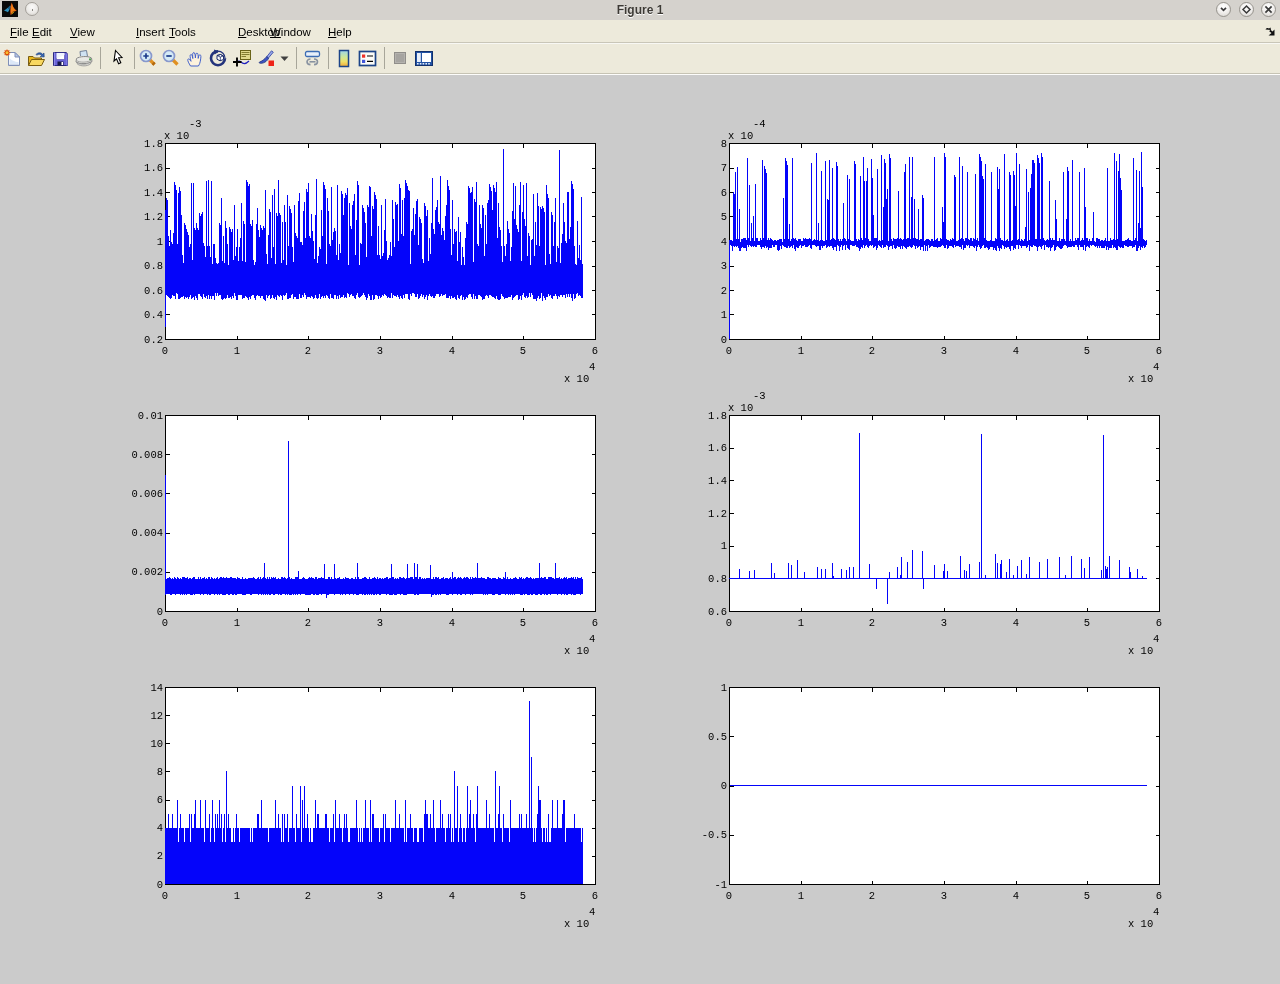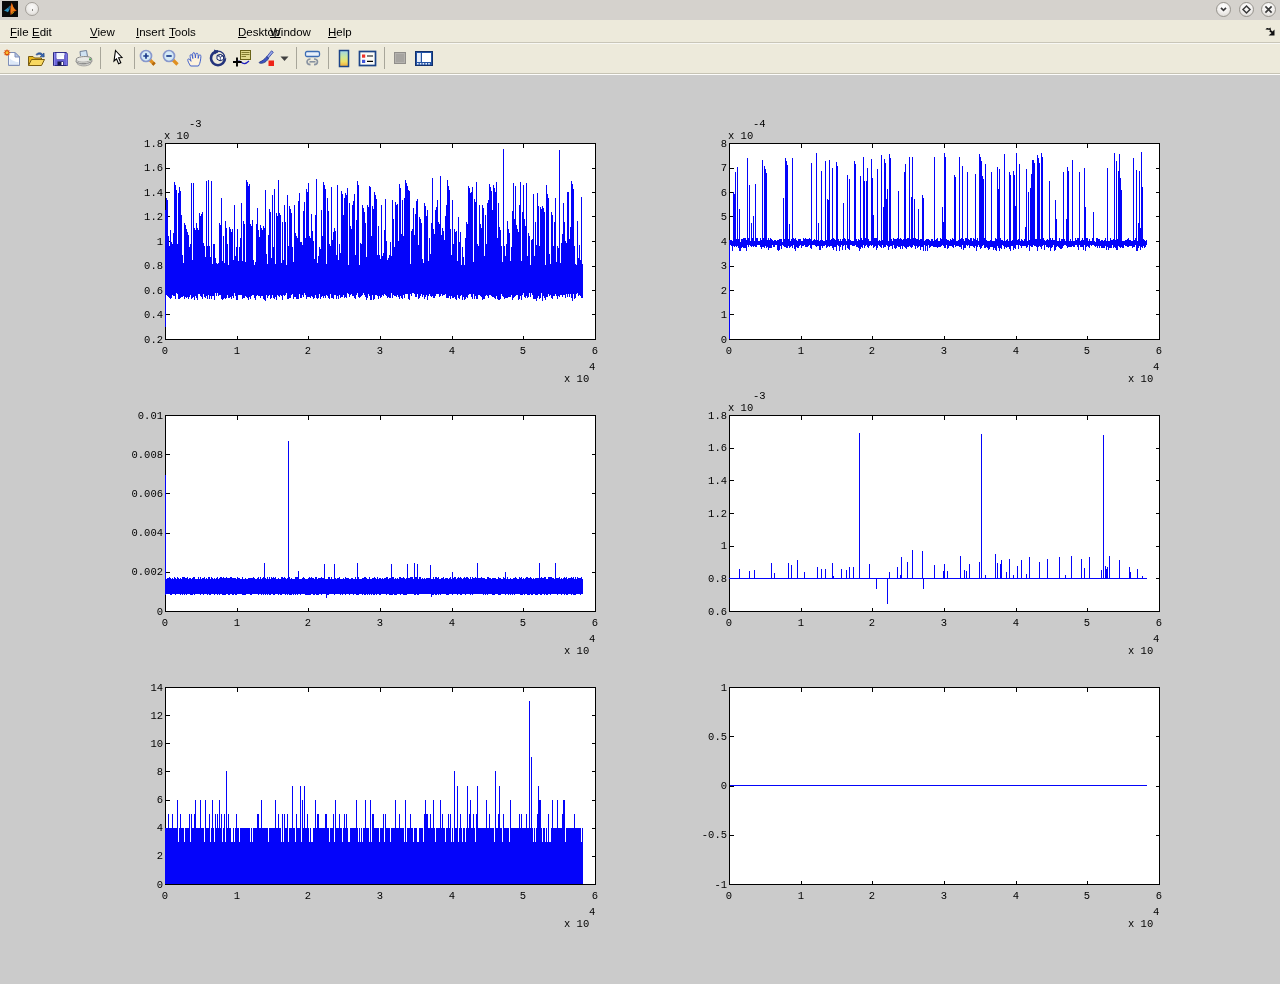--- a/index.html
+++ b/index.html
@@ -40,40 +40,41 @@
 <div id="titlebar">
   <svg id="mlogo" viewBox="0 0 16 16">
     <rect x="0" y="0" width="16" height="16" fill="#0a0a0a"></rect>
     <path d="M2 9.8 L5.8 6.8 L7.6 8.2 L6 11.3 L4 10.2 Z" fill="#2e8fbe"></path>
     <path d="M5.8 6.8 L7.6 8.2 L9.2 5.8 L8 4.6 Z" fill="#1c5f8a"></path>
     <path d="M9.8 1.5 C10.6 4.5 11.6 7.5 14.8 9.8 L11 10.8 L8.6 14.2 C8 9.5 8.2 5 9.8 1.5 Z" fill="#d95410"></path>
     <path d="M9.9 2.5 C10.6 5 11.5 7.6 13.8 9.4 L10.8 10.2 L9 12.8 C8.7 9.2 8.9 5.6 9.9 2.5 Z" fill="#f08018"></path>
     <path d="M9.2 13.8 L10.9 10.9 L12.6 10.5 C11.4 12 10.2 13.2 9.2 13.8 Z" fill="#f6bc12"></path>
   </svg>
   <div id="circbtn"></div>
+  <div id="wtitle">Figure 1</div>
   <div class="wbtn" style="left:1216px;">
     <svg width="11" height="11" viewBox="0 0 11 11">
         <path d="M3 3.8 L5.5 6.3 L8 3.8" stroke="#3a3a3a" stroke-width="1.7" fill="none"></path>
       </svg>
   </div>
   <div class="wbtn" style="left:1239px;">
     <svg width="11" height="11" viewBox="0 0 11 11">
         <path d="M5.5 2 L9 5.5 L5.5 9 L2 5.5 Z" stroke="#3a3a3a" stroke-width="1.5" fill="none"></path>
       </svg>
   </div>
   <div class="wbtn" style="left:1261px;">
     <svg width="11" height="11" viewBox="0 0 11 11">
         <path d="M2.4 2.4 L8.6 8.6 M8.6 2.4 L2.4 8.6" stroke="#3a3a3a" stroke-width="1.7" fill="none"></path>
       </svg>
   </div>
 </div>
 <div id="menubar">
   <span style="left:10px"><u>F</u>ile</span>
   <span style="left:32px"><u>E</u>dit</span>
-  <span style="left:90px"><u>V</u>iew</span>
+  <span style="left:70px"><u>V</u>iew</span>
   <span style="left:136px"><u>I</u>nsert</span>
   <span style="left:169px"><u>T</u>ools</span>
   <span style="left:238px"><u>D</u>esktop</span>
   <span style="left:270px"><u>W</u>indow</span>
   <span style="left:328px"><u>H</u>elp</span>
   <svg id="dockarrow" width="10" height="9" viewBox="0 0 10 9">
       <path d="M0.5 2.5 C1 0.8 3 0.5 4 1.5 L5.5 0.5 L6 3 Z" fill="#111"></path>
       <path d="M3.5 8.5 L9.5 8.5 L9.5 2.5 L7.5 4.5 L5.5 2.8 L4.2 4.3 L6.5 6 Z" fill="#111"></path>
     </svg>
 </div>

